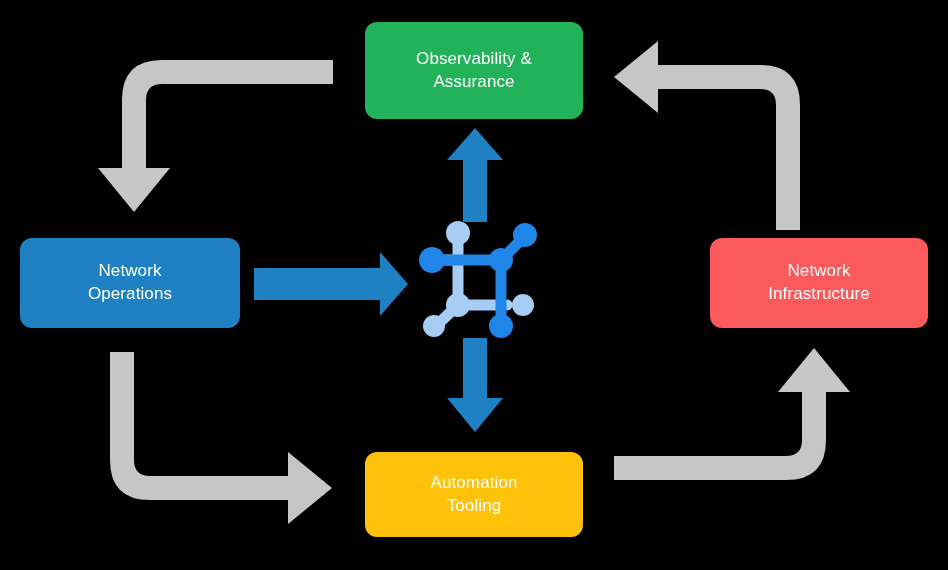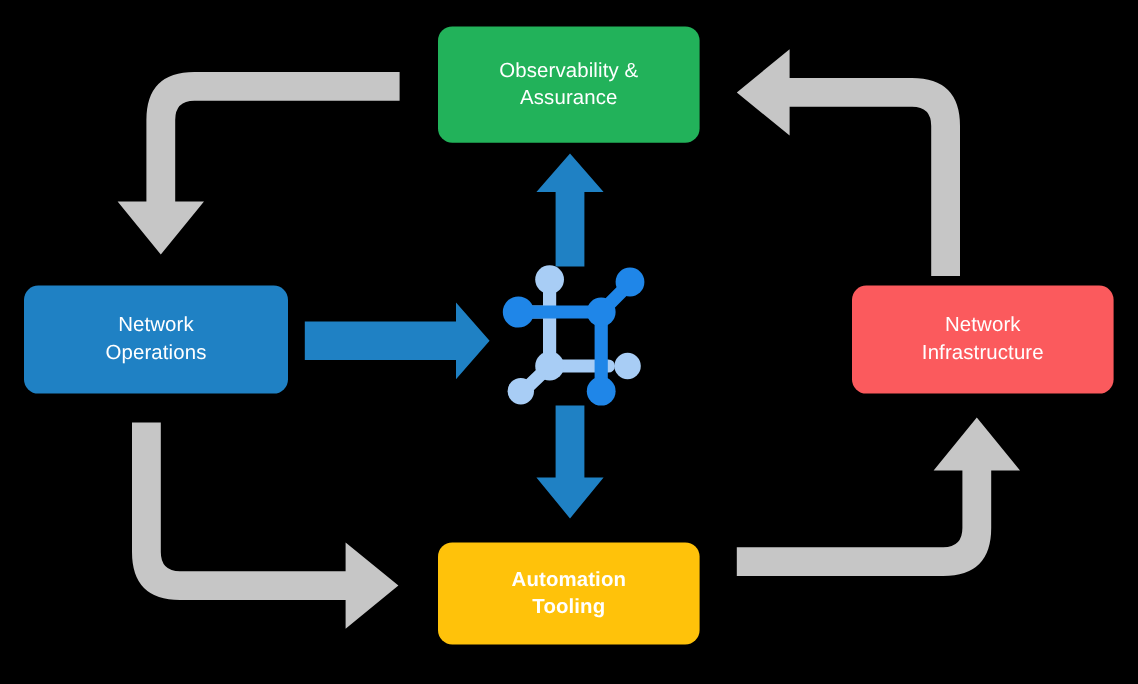--- a/index.html
+++ b/index.html
@@ -34,21 +34,21 @@
   #box-observability {
     left: 365px;  top: 22px;   width: 218px; height: 97px;
   }
   #box-operations {
     left: 20px;   top: 238px;  width: 220px; height: 90px;
   }
   #box-infrastructure {
     left: 710px;  top: 238px;  width: 218px; height: 90px;
   }
   #box-automation {
-    left: 365px;  top: 452px;  width: 218px; height: 85px; font-weight: bold;
+    left: 365px;  top: 452px;  width: 218px; height: 85px;
   }
   .arrow-layer {
     position: absolute;
     left: 0; top: 0;
     width: 948px;
     height: 570px;
   }
   .center-icon {
     position: absolute;
     left: 415px;

